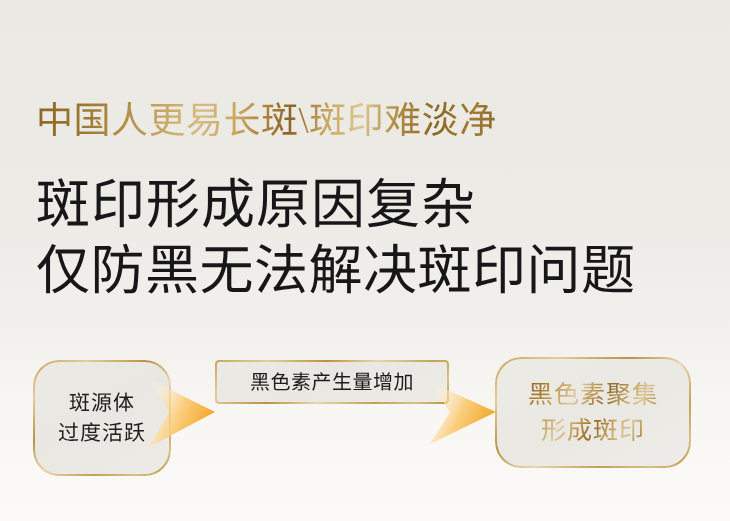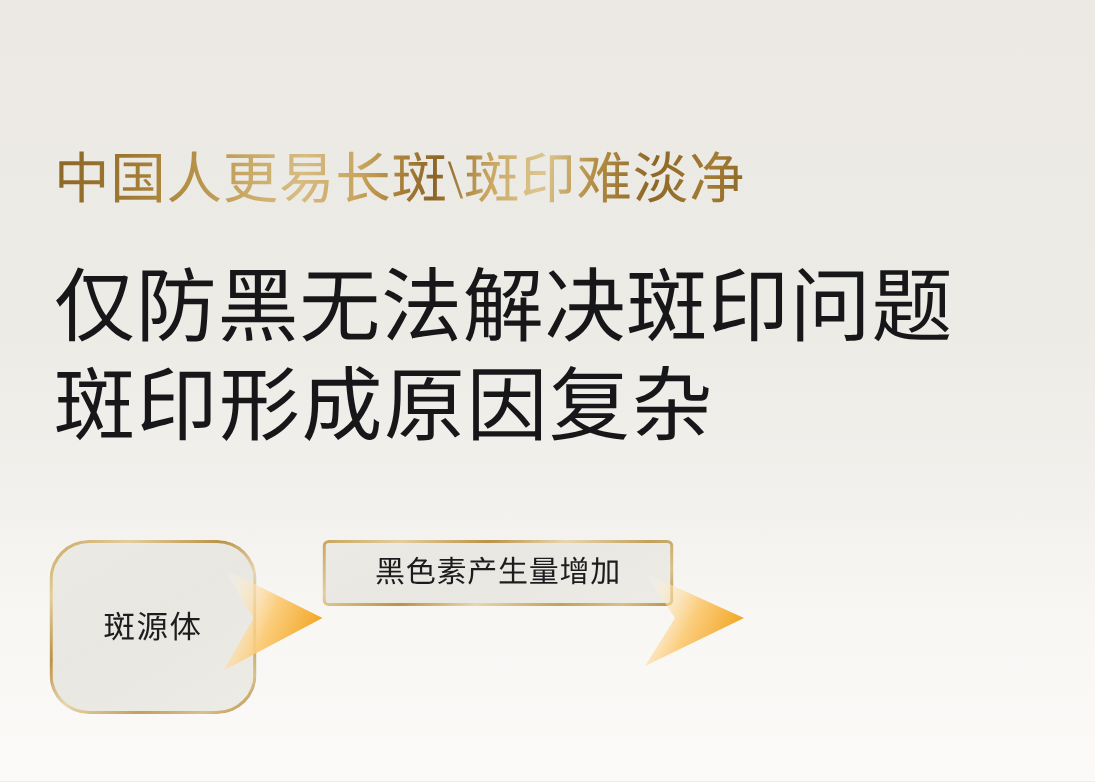--- a/index.html
+++ b/index.html
@@ -179,29 +179,30 @@
   #arrow-2 { left:424px; top:30px;  width:80px; height:66px; }
 </style>
 </head>
 <body>
 
 <div id="slide">
 
   <div class="eyebrow">中国人更易长斑\斑印难淡净</div>
 
   <div class="headline">
+    <span class="hl-line l1">斑印形成原因复杂</span>
     <span class="hl-line l2">仅防黑无法解决斑印问题</span>
-    <span class="hl-line l1">斑印形成原因复杂</span>
   </div>
 
   <div class="flow">
 
     <div class="node" id="node-source">
       <div class="node-text">
         <span>斑源体</span><br>
+        <span>过度活跃</span>
       </div>
     </div>
 
     <svg class="arrow" id="arrow-1" viewBox="0 0 80 72">
       <defs>
         <linearGradient id="ag1" x1="0" y1="0" x2="1" y2="0.45">
           <stop offset="0%" stop-color="#ffffff" stop-opacity="0"></stop>
           <stop offset="26%" stop-color="#fde9c4" stop-opacity="0.55"></stop>
           <stop offset="58%" stop-color="#fbcb77" stop-opacity="0.95"></stop>
           <stop offset="100%" stop-color="#f2a829" stop-opacity="1"></stop>
@@ -220,15 +221,21 @@
         <linearGradient id="ag2" x1="0" y1="0" x2="1" y2="0.45">
           <stop offset="0%" stop-color="#ffffff" stop-opacity="0"></stop>
           <stop offset="26%" stop-color="#fde9c4" stop-opacity="0.55"></stop>
           <stop offset="58%" stop-color="#fbcb77" stop-opacity="0.95"></stop>
           <stop offset="100%" stop-color="#f2a829" stop-opacity="1"></stop>
         </linearGradient>
       </defs>
       <path d="M6 2 L72 32 L6 64 L26 32 Z" fill="url(#ag2)"></path>
     </svg>
 
+    <div class="node" id="node-result">
+      <div class="node-text">
+        <span>黑色素聚集</span><br>
+        <span>形成斑印</span>
+      </div>
+    </div>
 
   </div>
 </div>
 
 </body></html>

